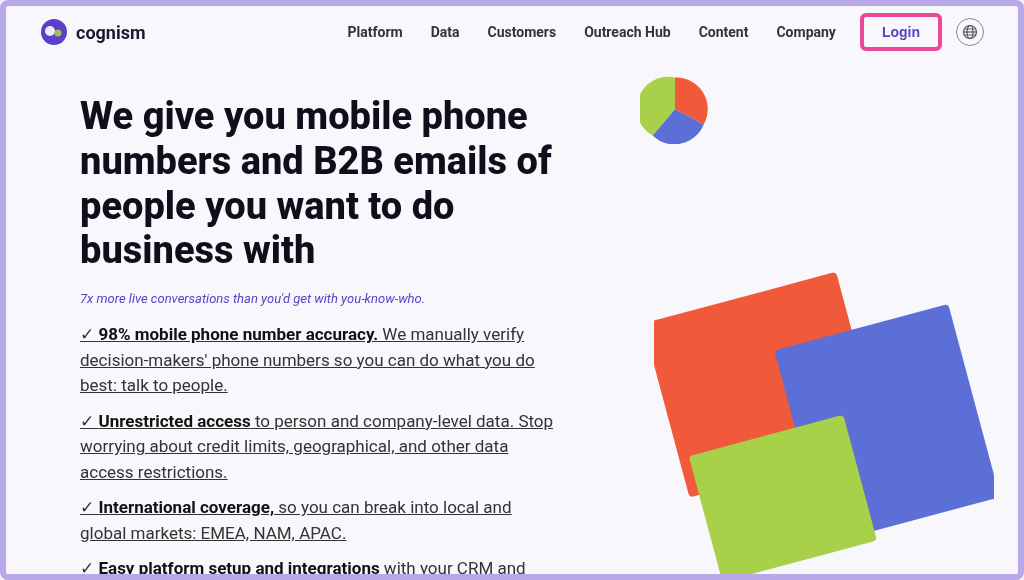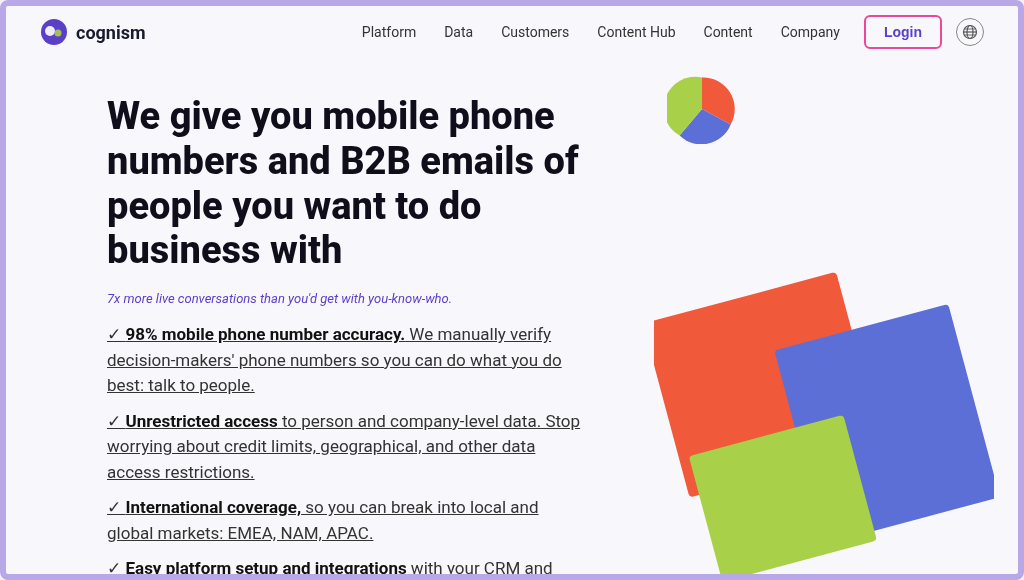--- a/index.html
+++ b/index.html
@@ -67,31 +67,32 @@
       align-items: center;
       gap: 28px;
       margin-right: 24px;
     }
 
     .nav-link {
       font-size: 14px;
       color: #333;
       text-decoration: none;
       cursor: pointer;
+      font-weight: bold;
     }
 
     .nav-actions {
       display: flex;
       align-items: center;
       gap: 10px;
     }
 
     .btn-login {
       padding: 7px 18px;
-      border: 2px solid #ec4899;
+      border: 4px solid #ec4899;
       border-radius: 6px;
       background: transparent;
       color: #5b3fc8;
       font-size: 14px;
       font-weight: 600;
       cursor: pointer;
     }
 
     .btn-demo {
       padding: 7px 18px;
@@ -116,21 +117,20 @@
       background: transparent;
       margin-left: 4px;
     }
 
     
     .hero {
       display: flex;
       padding: 20px 60px 20px 80px;
       position: relative;
       height: calc(100% - 64px);
-      margin-left: 27px;
     }
 
     .hero-left {
       flex: 0 0 480px;
       padding-top: 10px;
     }
 
     .hero-headline {
       font-size: 38px;
       font-weight: 800;
@@ -215,21 +215,21 @@
         <circle cx="10" cy="13" r="5" fill="#fff" opacity="0.9"></circle>
         <circle cx="18" cy="15" r="3.5" fill="#a8d048" opacity="0.9"></circle>
       </svg>
       <span class="logo-text">cognism</span>
     </a>
 
     <div class="nav-links">
       <a class="nav-link" href="#">Platform</a>
       <a class="nav-link" href="#">Data</a>
       <a class="nav-link" href="#">Customers</a>
-      <a class="nav-link" href="#">Content Hub</a>
+      <a class="nav-link" href="#">Outreach Hub</a>
       <a class="nav-link" href="#">Content</a>
       <a class="nav-link" href="#">Company</a>
     </div>
 
     <div class="nav-actions">
       <button class="btn-login">Login</button>
       <button class="globe-btn">
         <svg width="16" height="16" viewBox="0 0 16 16" fill="none">
           <circle cx="8" cy="8" r="6.5" stroke="#555" stroke-width="1.2"></circle>
           <ellipse cx="8" cy="8" rx="3" ry="6.5" stroke="#555" stroke-width="1.2"></ellipse>

